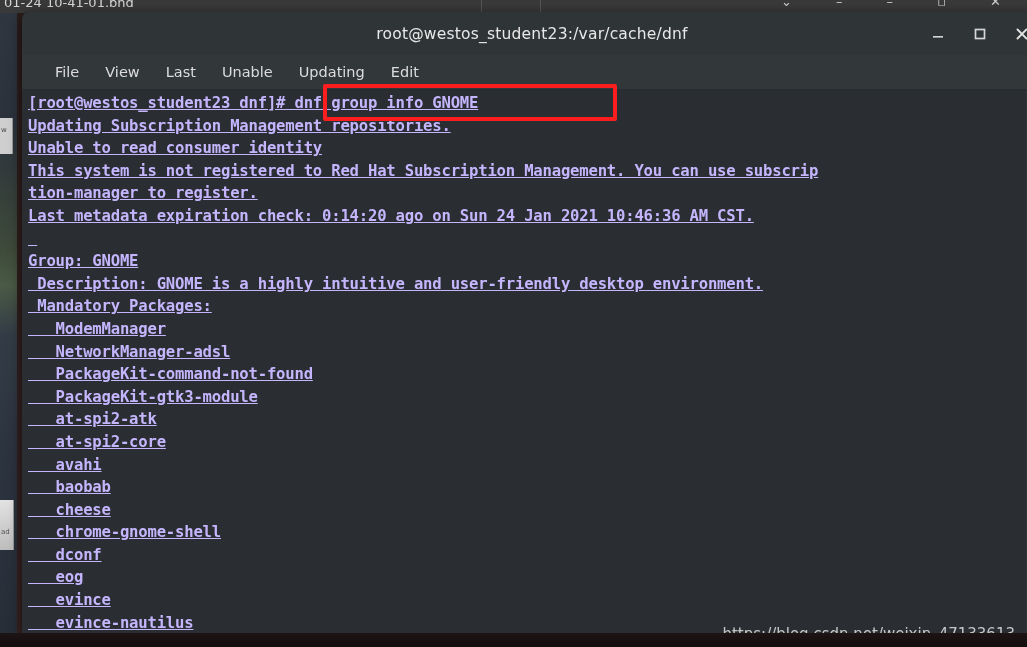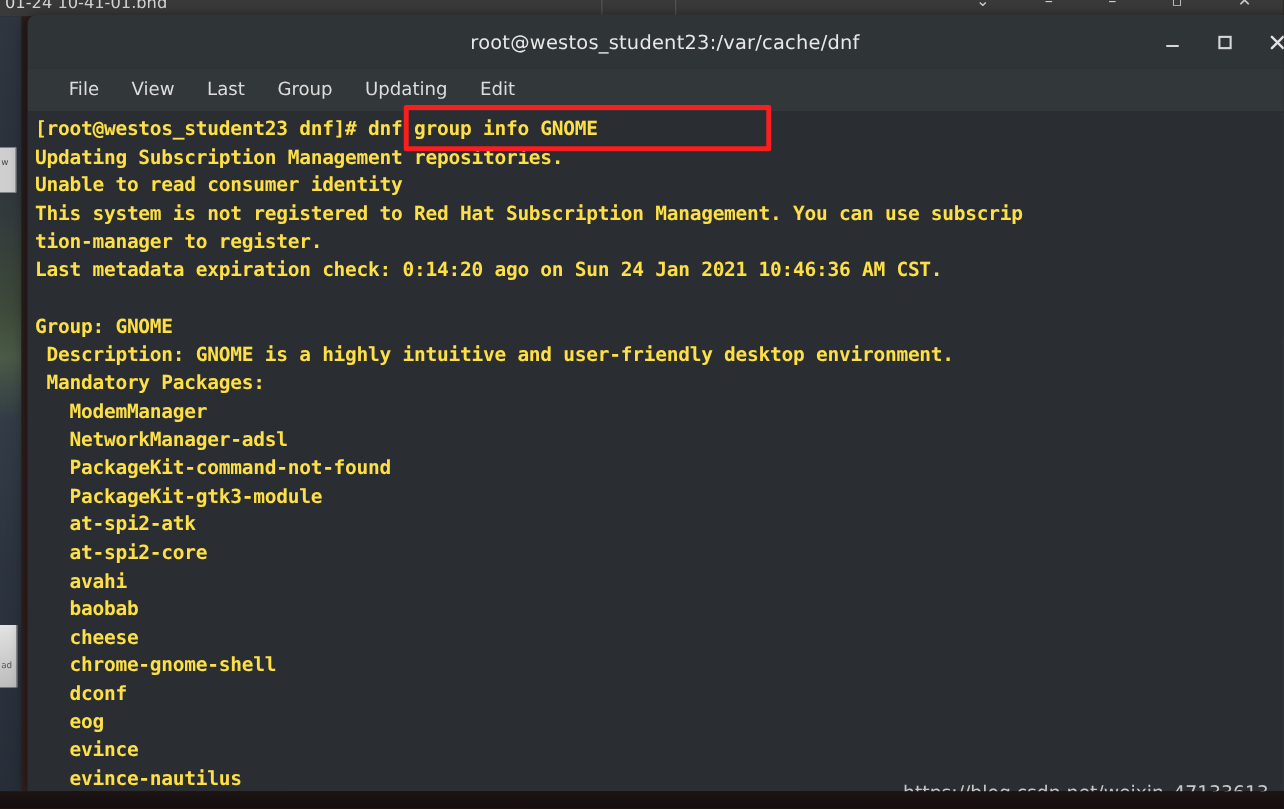--- a/index.html
+++ b/index.html
@@ -194,24 +194,25 @@
     overflow: hidden;
   }
   .term-text {
     position: absolute;
     left: 6px;
     top: 2px;
     right: 22px;
     font-family: "DejaVu Sans Mono", monospace;
     font-size: 15.6px;
     line-height: 22.6px;
-    color: #fde047;
+    color: #c4b5fd;
     font-weight: bold;
     white-space: pre;
     letter-spacing: -0.2px;
+    text-decoration: underline;
   }
   .term-line { height: 22.6px; }
   .blank { color: transparent; }
 
   
   .term-scrollbar {
     position: absolute;
     right: 0; top: 0;
     width: 16px;
     height: 543px;
@@ -303,21 +304,21 @@
             <path d="M2.5 2.5 L11.5 11.5 M11.5 2.5 L2.5 11.5" stroke="#e2e2e2" stroke-width="1.9" stroke-linecap="round"></path>
           </svg>
         </div>
       </div>
     </div>
 
     <div class="menubar">
       <div class="menu-item">File</div>
       <div class="menu-item">View</div>
       <div class="menu-item">Last</div>
-      <div class="menu-item">Group</div>
+      <div class="menu-item">Unable</div>
       <div class="menu-item">Updating</div>
       <div class="menu-item">Edit</div>
     </div>
 
     <div class="term-body">
       <div class="term-text" id="term-text"><div class="term-line">[root@westos_student23 dnf]# dnf group info GNOME</div><div class="term-line">Updating Subscription Management repositories.</div><div class="term-line">Unable to read consumer identity</div><div class="term-line">This system is not registered to Red Hat Subscription Management. You can use subscrip</div><div class="term-line">tion-manager to register.</div><div class="term-line">Last metadata expiration check: 0:14:20 ago on Sun 24 Jan 2021 10:46:36 AM CST.</div><div class="term-line blank">&nbsp;</div><div class="term-line">Group: GNOME</div><div class="term-line"> Description: GNOME is a highly intuitive and user-friendly desktop environment.</div><div class="term-line"> Mandatory Packages:</div><div class="term-line">   ModemManager</div><div class="term-line">   NetworkManager-adsl</div><div class="term-line">   PackageKit-command-not-found</div><div class="term-line">   PackageKit-gtk3-module</div><div class="term-line">   at-spi2-atk</div><div class="term-line">   at-spi2-core</div><div class="term-line">   avahi</div><div class="term-line">   baobab</div><div class="term-line">   cheese</div><div class="term-line">   chrome-gnome-shell</div><div class="term-line">   dconf</div><div class="term-line">   eog</div><div class="term-line">   evince</div><div class="term-line">   evince-nautilus</div></div>
 
       <div class="term-scrollbar">
         <div class="term-scroll-thumb"></div>
       </div>

